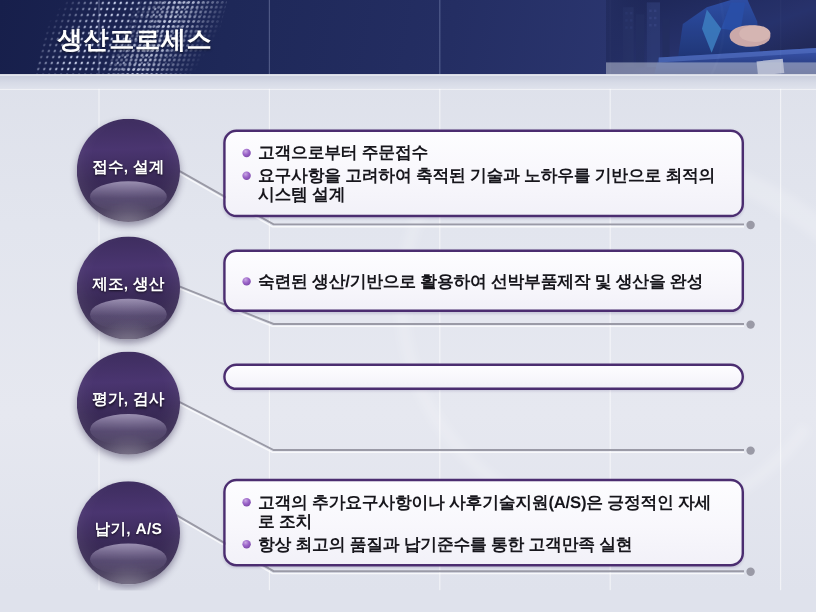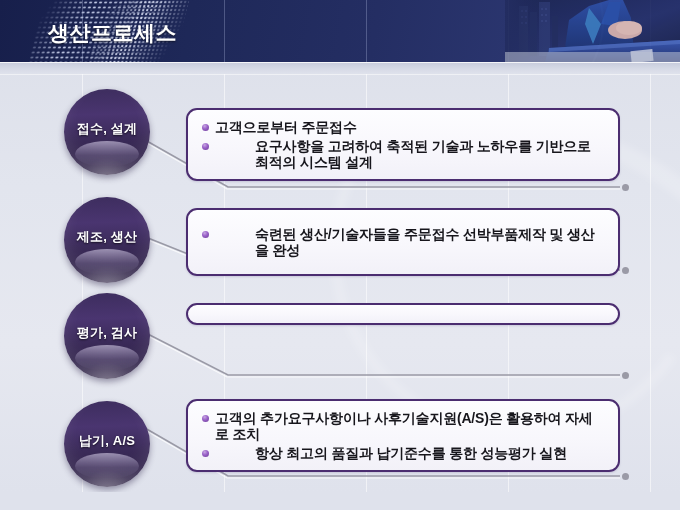--- a/index.html
+++ b/index.html
@@ -217,21 +217,21 @@
     background: linear-gradient(180deg, #fdfdff 0%, #f8f7fc 55%, #f2f1f8 100%);
     box-sizing: border-box;
     padding: 9px 12px 9px 14px;
     box-shadow: 0 1px 2px rgba(80,60,120,0.18);
   }
   .bullet-line {
     display: flex;
     align-items: flex-start;
     margin: 0 0 3px 0;
   }
-  .bullet-line:last-child { margin-bottom: 0; gap: 40px; }
+  .bullet-line:last-child { margin-bottom: 0; }
   .bullet-dot {
     flex: 0 0 auto;
     width: 7px;
     height: 7px;
     margin: 5px 6px 0 0;
     border-radius: 50%;
     background: radial-gradient(circle at 38% 30%, #c8a8e2 0%, #9b63c9 42%, #6a3b96 100%);
   }
   .bullet-text {
     font-size: 14px;
@@ -338,21 +338,21 @@
 
   <div class="row" style="top:0;">
     <div class="connector" style="left:120px; top:100px; width:520px; height:100px;">
       <svg width="520" height="100" viewBox="0 0 520 100">
         <path d="M18 36 L108 87 L500 87" fill="none" stroke="#9a9aa6" stroke-width="1.6"></path>
         <path d="M18 38 L107 89 L500 89" fill="none" stroke="#ffffff" stroke-width="1.2" opacity="0.75"></path>
       </svg>
     </div>
     <div class="conn-dot" style="left:622px; top:184px;"></div>
 
-    <div class="node" style="left:64px; top:89px;">
+    <div class="node" style="left:64px; top:99px;">
       <div class="node-label">접수, 설계</div>
     </div>
 
     <div class="card" style="top:108px;">
       <div class="bullet-line">
         <span class="bullet-dot"></span>
         <span class="bullet-text">고객으로부터 주문접수</span>
       </div>
       <div class="bullet-line">
         <span class="bullet-dot"></span>
@@ -370,21 +370,21 @@
     </div>
     <div class="conn-dot" style="left:622px; top:267px;"></div>
 
     <div class="node" style="left:64px; top:197px;">
       <div class="node-label">제조, 생산</div>
     </div>
 
     <div class="card" style="top:208px; padding-top:16px; padding-bottom:16px;">
       <div class="bullet-line">
         <span class="bullet-dot"></span>
-        <span class="bullet-text">숙련된 생산/기술자들을 주문접수 선박부품제작 및 생산을 완성</span>
+        <span class="bullet-text">숙련된 생산/기반으로 활용하여 선박부품제작 및 생산을 완성</span>
       </div>
     </div>
   </div>
 
   <div class="row" style="top:0;">
     <div class="connector" style="left:120px; top:295px; width:520px; height:95px;">
       <svg width="520" height="95" viewBox="0 0 520 95">
         <path d="M18 34 L108 80 L500 80" fill="none" stroke="#9a9aa6" stroke-width="1.6"></path>
         <path d="M18 36 L107 82 L500 82" fill="none" stroke="#ffffff" stroke-width="1.2" opacity="0.75"></path>
       </svg>
@@ -408,22 +408,22 @@
     </div>
     <div class="conn-dot" style="left:622px; top:473px;"></div>
 
     <div class="node" style="left:64px; top:401px;">
       <div class="node-label">납기, A/S</div>
     </div>
 
     <div class="card" style="top:399px;">
       <div class="bullet-line">
         <span class="bullet-dot"></span>
-        <span class="bullet-text">고객의 추가요구사항이나 사후기술지원(A/S)은 활용하여 자세로 조치</span>
+        <span class="bullet-text">고객의 추가요구사항이나 사후기술지원(A/S)은 긍정적인 자세로 조치</span>
       </div>
       <div class="bullet-line">
         <span class="bullet-dot"></span>
-        <span class="bullet-text">항상 최고의 품질과 납기준수를 통한 성능평가 실현</span>
+        <span class="bullet-text">항상 최고의 품질과 납기준수를 통한 고객만족 실현</span>
       </div>
     </div>
   </div>
 
 </div>
 
 </body></html>

